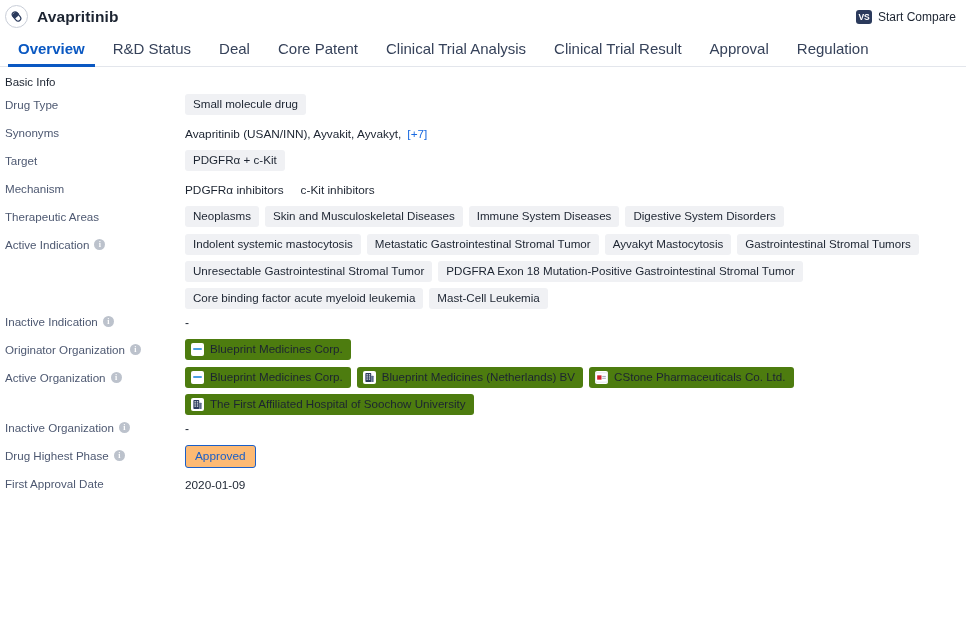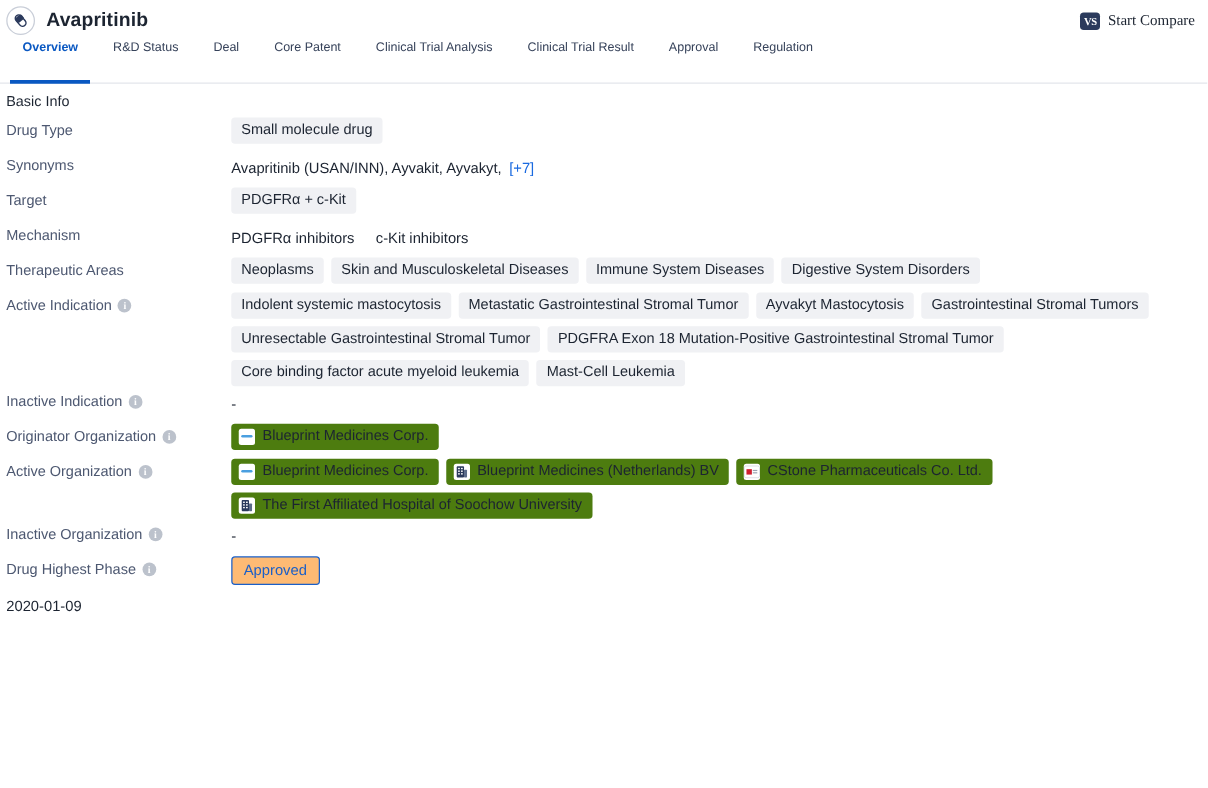--- a/index.html
+++ b/index.html
@@ -28,21 +28,21 @@
     display: flex; align-items: center; justify-content: center;
     flex: 0 0 auto;
   }
   .pill-badge svg { display: block; }
   .drug-title {
     font-size: 15.5px;
     font-weight: bold;
     color: #1c2431;
     letter-spacing: .1px;
   }
-  .header-right { margin-left: auto; display: flex; align-items: center; gap: 6px; cursor: pointer; font-family: Liberation Serif, serif; }
+  .header-right { margin-left: auto; display: flex; align-items: center; gap: 6px; cursor: pointer; }
   .vs-icon {
     width: 16px; height: 14px;
     background: #2b3a5c;
     border-radius: 3px;
     color: #fff;
     font-size: 8.5px;
     font-weight: bold;
     display: flex; align-items: center; justify-content: center;
     letter-spacing: -0.3px;
   }
@@ -52,23 +52,23 @@
   .tabs {
     position: relative;
     display: flex;
     align-items: flex-end;
     gap: 0;
     height: 34px;
     padding: 0 0 0 4px;
     border-bottom: 1px solid #e3e6ec;
   }
   .tab {
-    font-size: 10px;
+    font-size: 15px;
     color: #36425a;
-    padding: 0 14px 22px 14px;
+    padding: 0 14px 9px 14px;
     cursor: pointer;
     white-space: nowrap;
     position: relative;
   }
   .tab.active {
     color: #0a58c2;
     font-weight: bold;
   }
   .tab.active::after {
     content: "";
@@ -386,18 +386,21 @@
     <div class="row-label">
       <span>Drug Highest Phase</span>
       <span class="info-icon">i</span>
     </div>
     <div class="row-value">
       <span class="phase-badge">Approved</span>
     </div>
   </div>
 
   <div class="row">
+    <div class="row-label">
+      <span>First Approval Date</span>
+    </div>
     <div class="row-value">
       <span class="date-text">2020-01-09</span>
     </div>
   </div>
 
 </div>
 
 </body></html>

